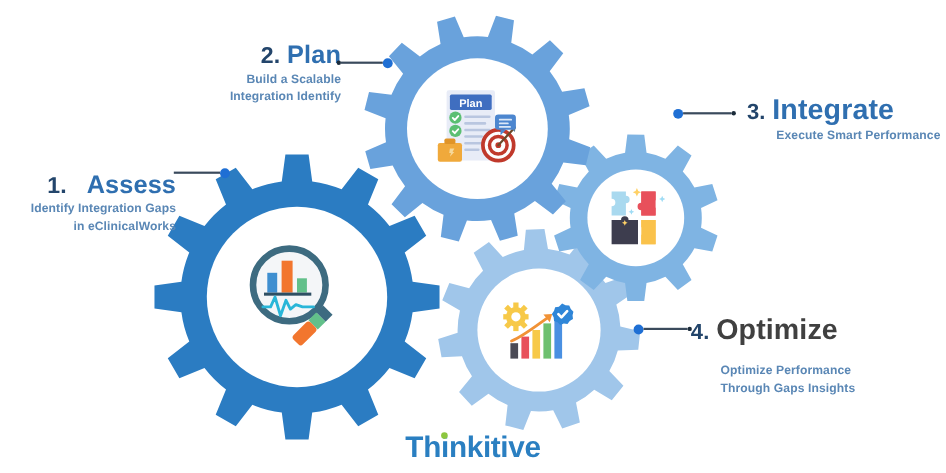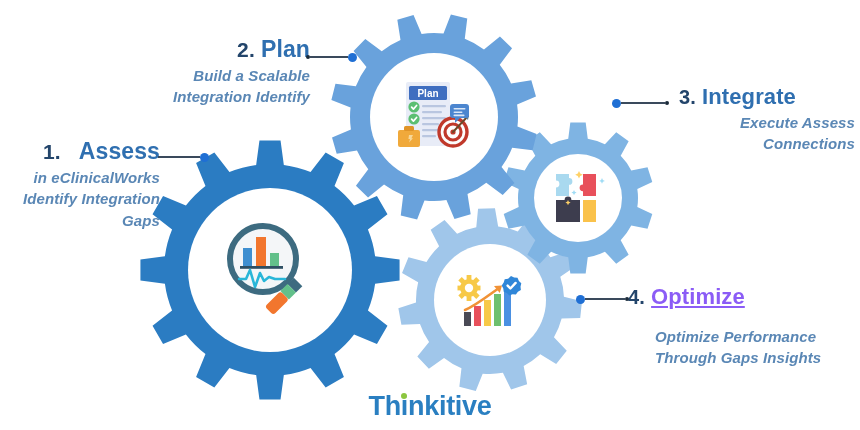--- a/index.html
+++ b/index.html
@@ -14,32 +14,32 @@
 
   
   .callout{position:absolute;}
   .c-head{
     display:flex;align-items:baseline;white-space:nowrap;line-height:1;
   }
   .c-num{
     font-size:20px;font-weight:700;color:#23456b;letter-spacing:.2px;
   }
   .c-title{
-    font-size:22px;font-weight:700;color:#2f6fb0;letter-spacing:.1px;
+    font-size:26px;font-weight:700;color:#2f6fb0;letter-spacing:.1px;
   }
   .c-sub{
-    font-size:15px;font-weight:700;color:#5a87b5;line-height:1.42;
-    letter-spacing:.1px;margin-top:4px;font-style:italic;
+    font-size:11px;font-weight:700;color:#5a87b5;line-height:1.42;
+    letter-spacing:.1px;margin-top:4px;
   }
 
   
   #callout-assess{left:8px;top:140px;width:152px;text-align:right;}
   #callout-assess .c-head{justify-content:flex-end;gap:18px;}
   #callout-assess .c-num{font-size:21px;}
-  #callout-assess .c-title{font-size:23px;}
+  #callout-assess .c-title{font-size:23px;margin-top:16px;}
 
   
   #callout-plan{left:170px;top:38px;width:140px;text-align:right;}
   #callout-plan .c-head{justify-content:flex-end;gap:6px;}
   #callout-plan .c-num{font-size:21px;color:#2f6fb0;}
   #callout-plan .c-title{font-size:23px;}
 
   
   #callout-integrate{left:679px;top:86px;width:176px;text-align:right;}
   #callout-integrate .c-head{justify-content:flex-start;gap:6px;}
@@ -235,50 +235,50 @@
       </g>
     </svg>
   </div>
 
   <div class="callout" id="callout-assess">
     <div class="c-head">
       <span class="c-num" style="color: rgb(35, 69, 107);">1.</span>
       <span class="c-title" style="color: rgb(47, 111, 176);">Assess</span>
     </div>
     <div class="c-sub" style="color: rgb(90, 135, 181);">
+      <div>Identify Integration Gaps</div>
       <div>in eClinicalWorks</div>
-      <div>Identify Integration Gaps</div>
     </div>
   </div>
 
   <div class="callout" id="callout-plan">
     <div class="c-head">
       <span class="c-num" style="color: rgb(35, 69, 107);">2.</span>
       <span class="c-title" style="color: rgb(47, 111, 176);">Plan</span>
     </div>
     <div class="c-sub" style="color: rgb(90, 135, 181);">
       <div>Build a Scalable</div>
       <div>Integration Identify</div>
     </div>
   </div>
 
   <div class="callout" id="callout-integrate">
     <div class="c-head">
       <span class="c-num" style="color: rgb(35, 69, 107);">3.</span>
       <span class="c-title" style="color: rgb(47, 111, 176);">Integrate</span>
     </div>
     <div class="c-sub" style="color: rgb(90, 135, 181);">
-      <div>Execute Assess Connections</div>
+      <div>Execute Smart Performance</div>
     </div>
   </div>
 
   <div class="callout" id="callout-optimize">
     <div class="c-head">
       <span class="c-num" style="color: rgb(35, 69, 107);">4.</span>
-      <span class="c-title" style="color: #8b5cf6; text-decoration: underline;">Optimize</span>
+      <span class="c-title" style="color: #404040;">Optimize</span>
     </div>
     <div class="c-sub" style="color: rgb(90, 135, 181); margin-top: 18px;">
       <div>Optimize Performance</div>
       <div>Through Gaps Insights</div>
     </div>
   </div>
 
   <div class="conn" id="conn-assess">
     <div class="line" style="background: rgb(58, 74, 92);"></div>
     <div class="dot-lg" style="background: rgb(31, 111, 212);"></div>

